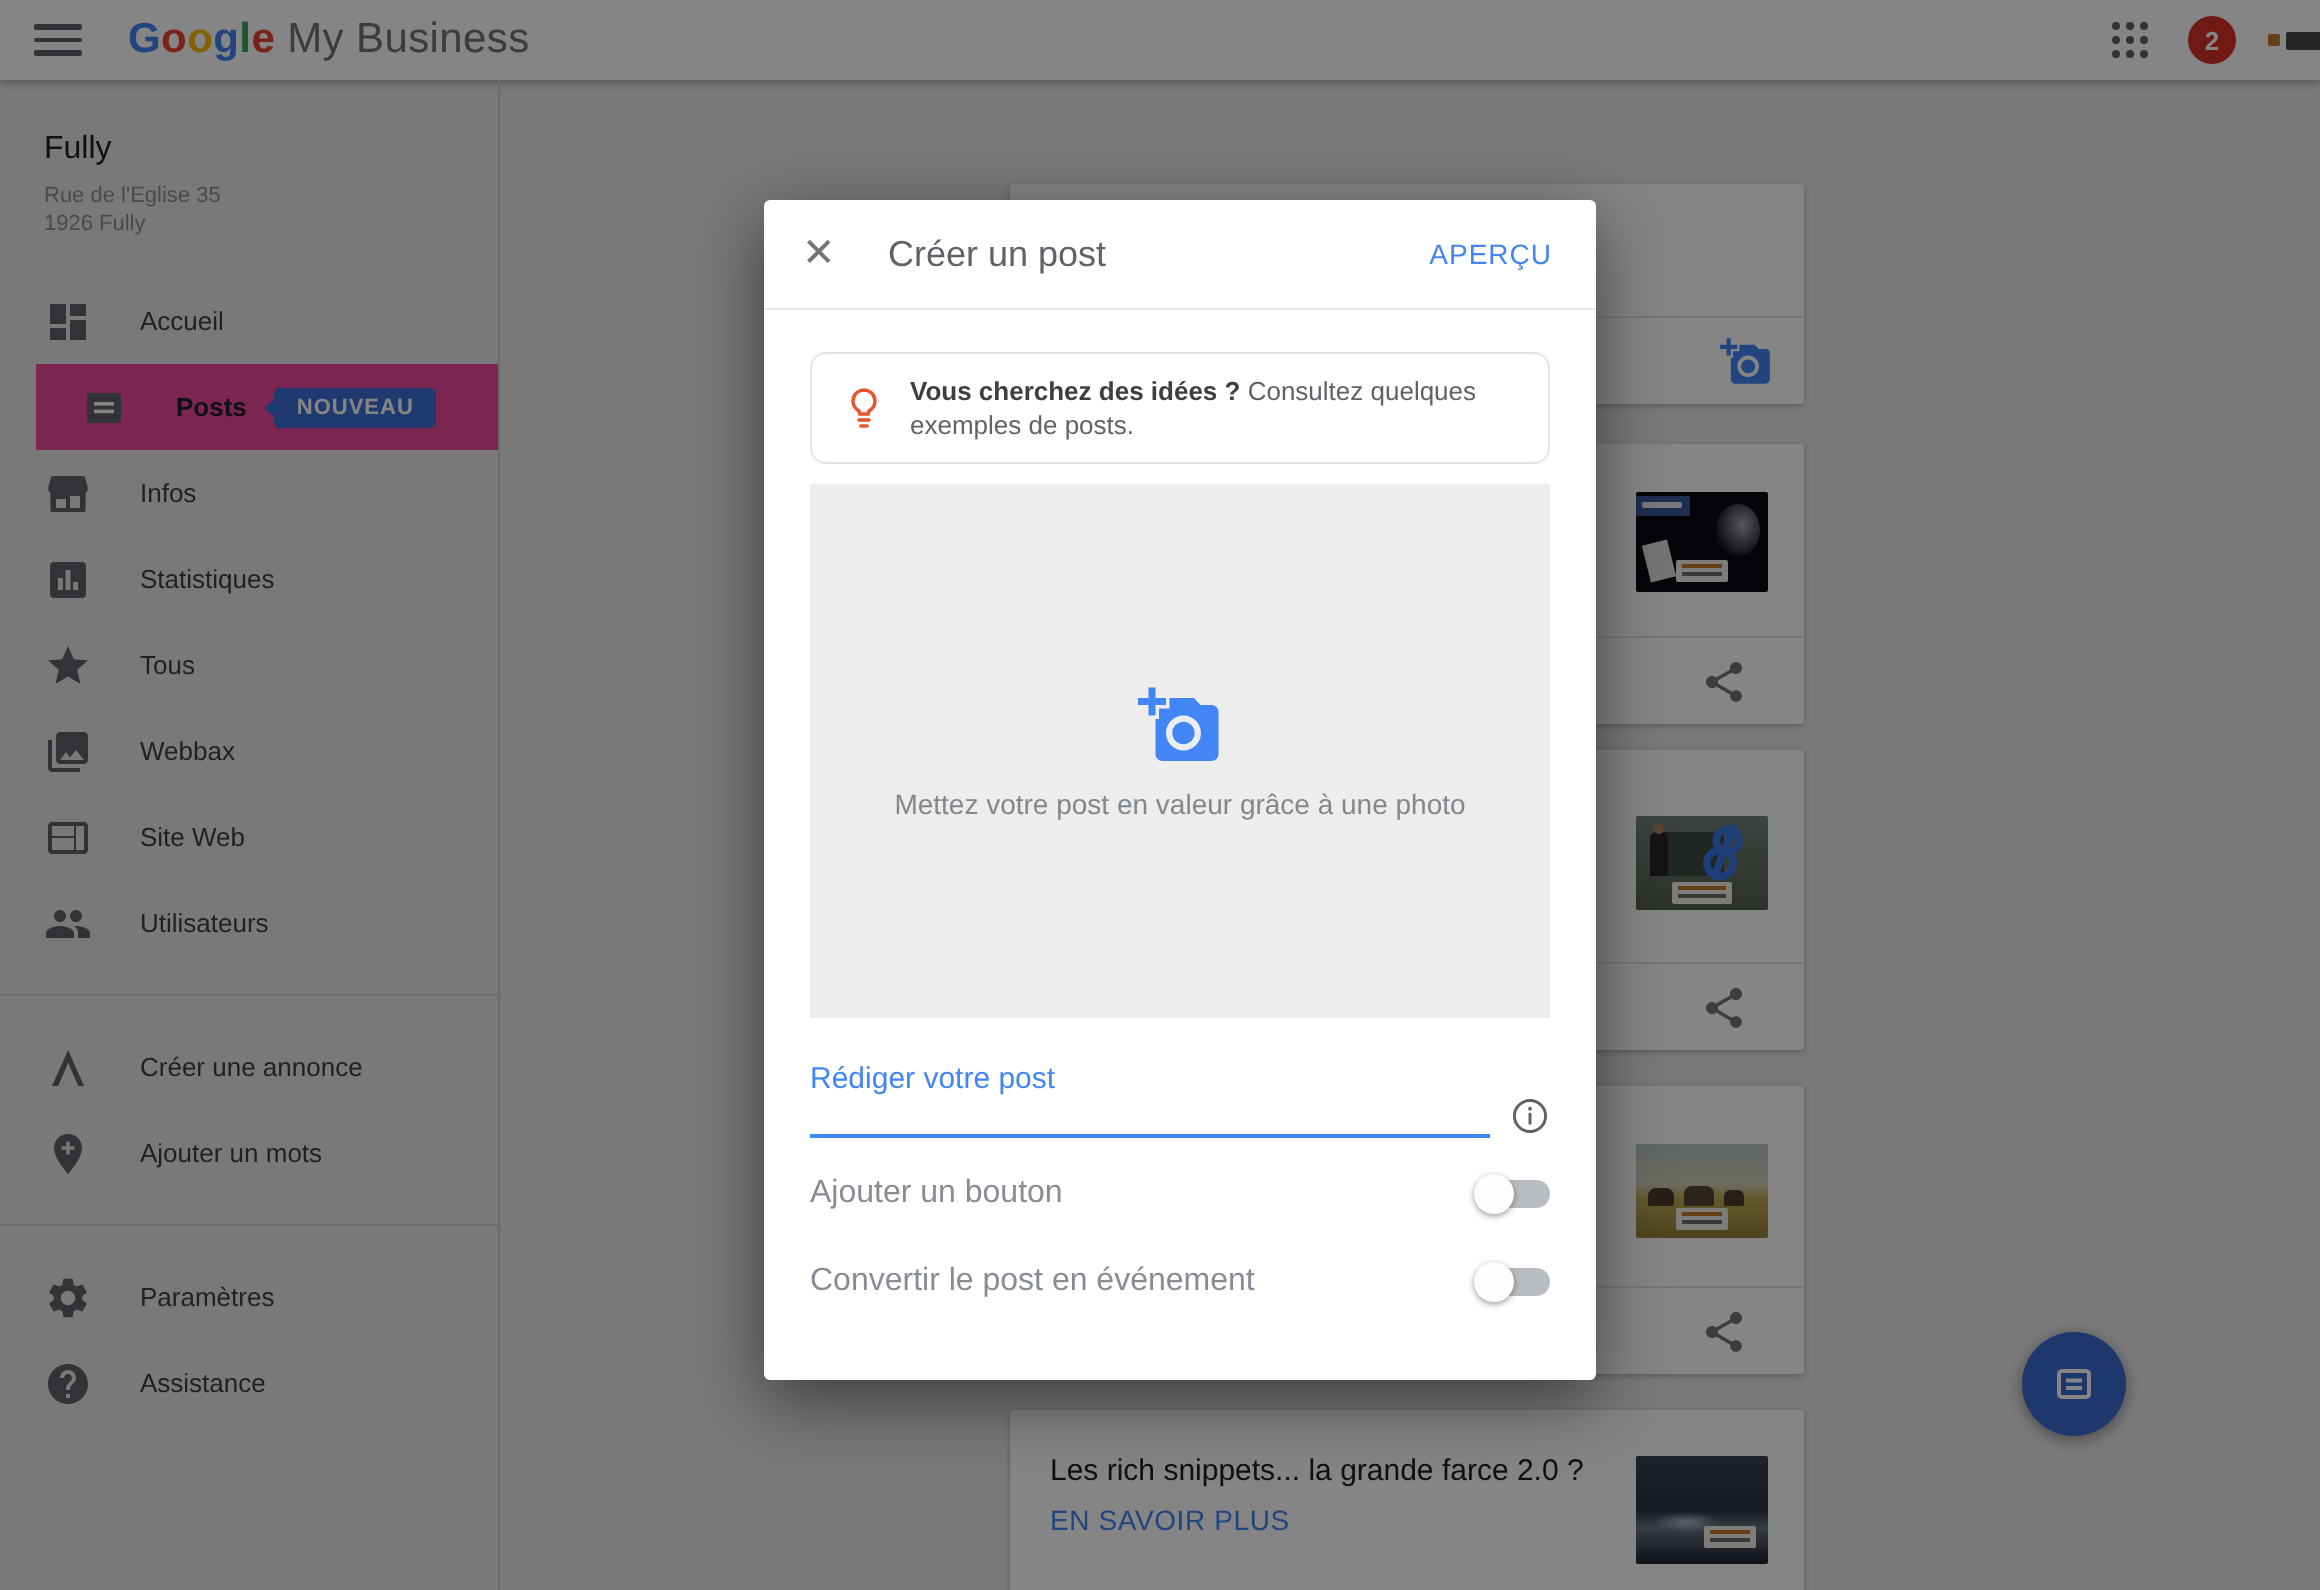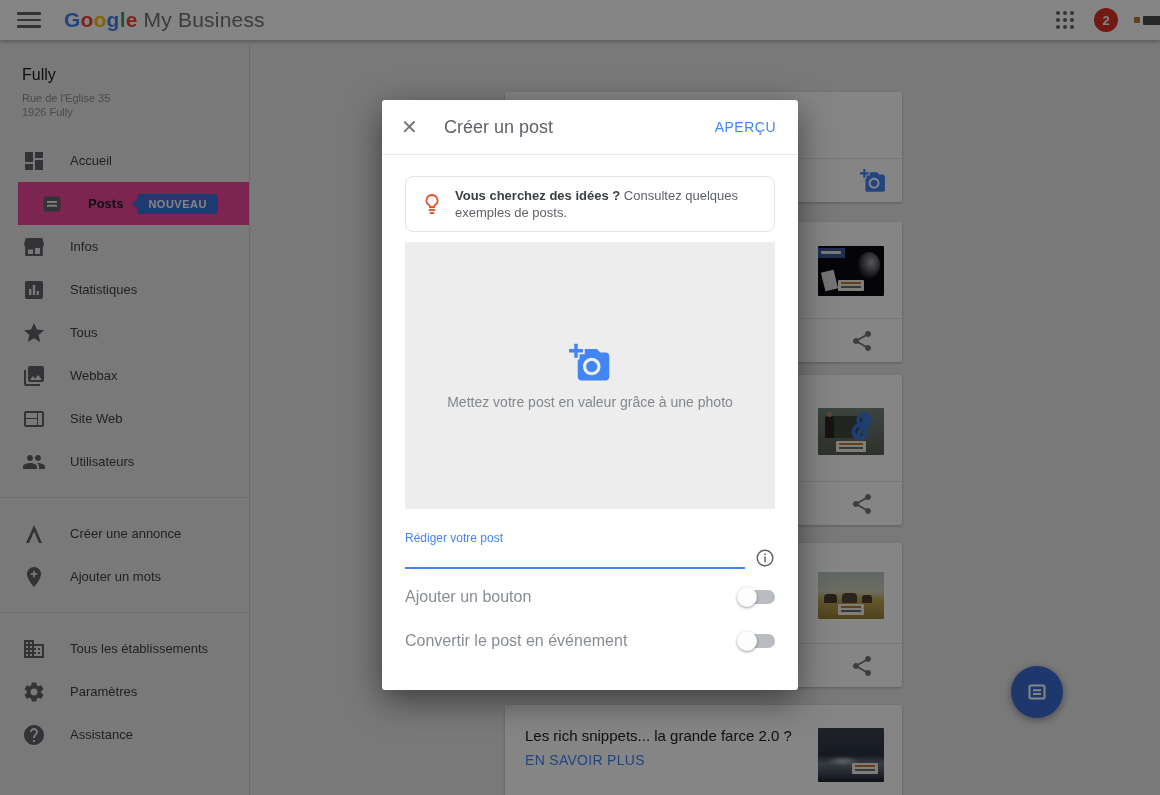--- a/index.html
+++ b/index.html
@@ -72,21 +72,21 @@
   .m-body{padding:4px 23px;}
   .idea-card{margin-top:17px;height:56px;border:1px solid #e3e3e3;border-radius:8px;display:flex;align-items:center;
              padding:0 14px;gap:11px;cursor:pointer;}
   .idea-card svg{width:24px;height:24px;flex:none;}
   .idea-text{font-size:13px;line-height:17px;color:#5f6368;width:290px;}
   .idea-text b{color:#3c4043;}
   .photo-area{margin-top:10px;height:267px;background:#ededed;display:flex;flex-direction:column;
               align-items:center;justify-content:center;cursor:pointer;}
   .photo-area svg{width:42px;height:42px;color:#4285F4;}
   .photo-prompt{margin-top:10px;font-size:14px;color:#82878c;}
-  .write-label{margin-top:22px;font-size:12px;color:#4285F4;height:16px;}
+  .write-label{margin-top:22px;font-size:15px;color:#4285F4;height:16px;}
   .input-row{position:relative;height:22px;}
   .input-line{position:absolute;left:0;bottom:0;width:340px;border:none;outline:none;background:transparent;
               border-bottom:2px solid #4285F4;height:20px;font-size:14px;color:#212121;padding:0;}
   .info-icon{position:absolute;left:349px;top:0;width:22px;height:22px;color:#616161;cursor:pointer;}
   .word-hint{margin-top:7px;font-size:12px;color:#757575;height:12px;line-height:12px;}
   .toggle-row{margin-top:6px;height:44px;display:flex;align-items:center;justify-content:space-between;}
   .toggle-row+.toggle-row{margin-top:0;}
   .toggle-label{font-size:16px;color:#878d93;}
   .switch{position:relative;width:38px;height:20px;cursor:pointer;flex:none;}
   .switch .track{position:absolute;left:4px;top:3px;width:34px;height:14px;border-radius:7px;background:#b9bdc1;}
@@ -230,28 +230,20 @@
               <path d="M12 2C8.13 2 5 5.13 5 9c0 5.25 7 13 7 13s7-7.75 7-13c0-3.87-3.13-7-7-7z" fill="currentColor"></path>
               <rect x="8.8" y="8.2" width="6.4" height="1.7" fill="#e9e9e9"></rect>
               <rect x="11.15" y="5.85" width="1.7" height="6.4" fill="#e9e9e9"></rect>
             </svg>
         </span>
         <span class="nav-label">Ajouter un mots</span>
       </div>
 
       <div class="nav-divider"></div>
 
-      <div class="nav-item">
-        <span class="nav-icon">
-          <svg viewBox="0 0 24 24" fill="currentColor">
-              <path d="M12 7V3H2v18h20V7H12zM6 19H4v-2h2v2zm0-4H4v-2h2v2zm0-4H4V9h2v2zm0-4H4V5h2v2zm4 12H8v-2h2v2zm0-4H8v-2h2v2zm0-4H8V9h2v2zm0-4H8V5h2v2zm10 12h-8v-2h2v-2h-2v-2h2v-2h-2V9h8v10zm-2-8h-2v2h2v-2zm0 4h-2v2h2v-2z"></path>
-            </svg>
-        </span>
-        <span class="nav-label">Tous les établissements</span>
-      </div>
 
       <div class="nav-item">
         <span class="nav-icon">
           <svg viewBox="0 0 24 24" fill="currentColor">
               <path d="M19.14 12.94c.04-.3.06-.61.06-.94 0-.32-.02-.64-.07-.94l2.03-1.58c.18-.14.23-.41.12-.61l-1.92-3.32c-.12-.22-.37-.29-.59-.22l-2.39.96c-.5-.38-1.03-.7-1.62-.94l-.36-2.54c-.04-.24-.24-.41-.48-.41h-3.84c-.24 0-.43.17-.47.41l-.36 2.54c-.59.24-1.13.57-1.62.94l-2.39-.96c-.22-.08-.47 0-.59.22L2.74 8.87c-.12.21-.08.47.12.61l2.03 1.58c-.05.3-.09.63-.09.94s.02.64.07.94l-2.03 1.58c-.18.14-.23.41-.12.61l1.92 3.32c.12.22.37.29.59.22l2.39-.96c.5.38 1.03.7 1.62.94l.36 2.54c.05.24.24.41.48.41h3.84c.24 0 .44-.17.47-.41l.36-2.54c.59-.24 1.13-.56 1.62-.94l2.39.96c.22.08.47 0 .59-.22l1.92-3.32c.12-.22.07-.47-.12-.61l-2.01-1.58zM12 15.6c-1.98 0-3.6-1.62-3.6-3.6s1.62-3.6 3.6-3.6 3.6 1.62 3.6 3.6-1.62 3.6-3.6 3.6z"></path>
             </svg>
         </span>
         <span class="nav-label">Paramètres</span>
       </div>
 

